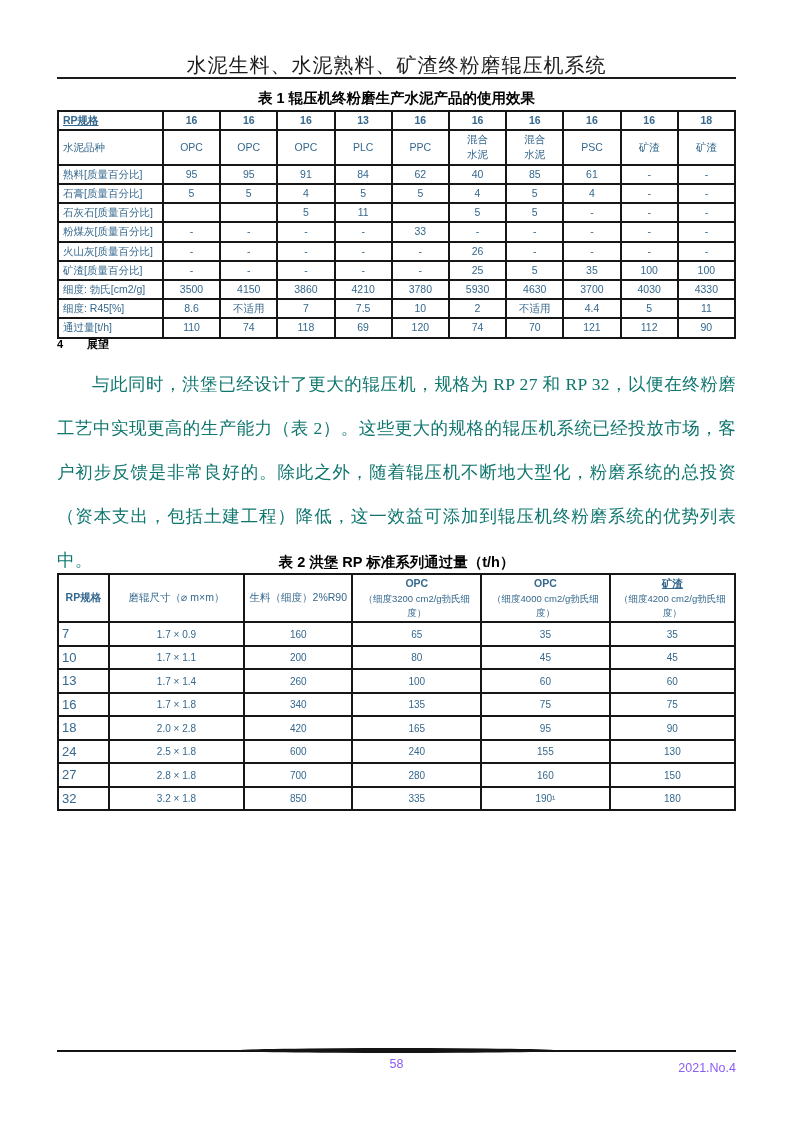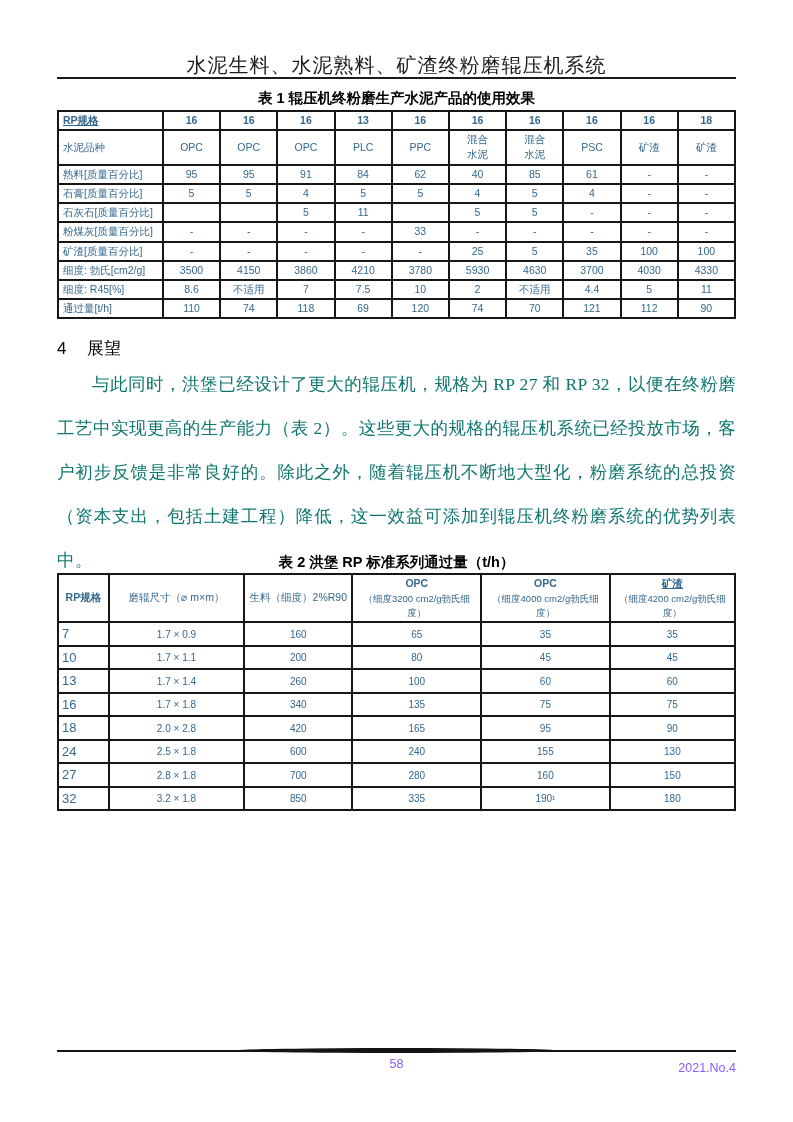--- a/index.html
+++ b/index.html
@@ -34,21 +34,21 @@
   
   .t1-wrap{top:110px;}
   #table1 th,#table1 td{font-size:10.5px;line-height:1.45;white-space:pre-line;}
   #table1 .row-label{text-align:left;padding-left:4px;}
   #table1 th.row-label{font-weight:bold;text-decoration:underline;}
   #table1 thead th{font-weight:bold;}
 
   
   .sec-heading{
     top:337px;font-family:"Liberation Sans","DejaVu Sans",sans-serif;
-    font-weight:normal;font-size:17px;color:#000;
+    font-weight:bold;font-size:11px;color:#000;
   }
   .sec-heading .sec-num{display:inline-block;width:30px;}
   .body-par{
     top:362px;font-size:17.5px;line-height:44px;text-align:justify;
     text-indent:2em;color:#0f766e;letter-spacing:0.3px;
   }
 
   
   .t2-wrap{top:573px;}
   #table2 th,#table2 td{font-size:10px;line-height:1.5;}
@@ -161,20 +161,33 @@
           <td>-</td>
         </tr>
         <tr>
           <td class="row-label">粉煤灰[质量百分比]</td>
           <td>-</td>
           <td>-</td>
           <td>-</td>
           <td>-</td>
           <td>33</td>
           <td>-</td>
+          <td>-</td>
+          <td>-</td>
+          <td>-</td>
+          <td>-</td>
+        </tr>
+        <tr>
+          <td class="row-label">火山灰[质量百分比]</td>
+          <td>-</td>
+          <td>-</td>
+          <td>-</td>
+          <td>-</td>
+          <td>-</td>
+          <td>26</td>
           <td>-</td>
           <td>-</td>
           <td>-</td>
           <td>-</td>
         </tr>
         <tr>
           <td class="row-label">矿渣[质量百分比]</td>
           <td>-</td>
           <td>-</td>
           <td>-</td>

